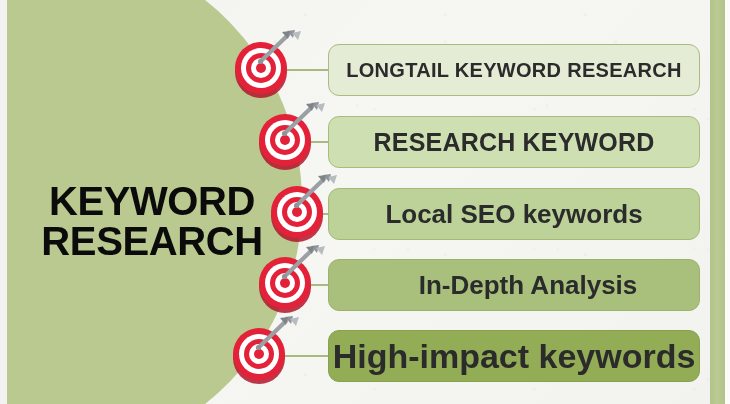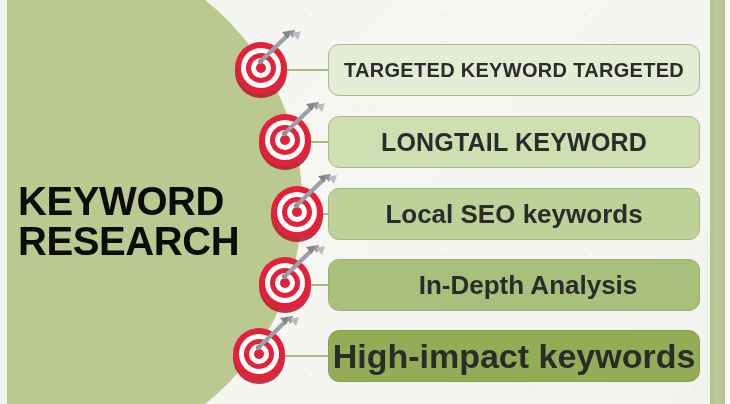--- a/index.html
+++ b/index.html
@@ -69,20 +69,21 @@
     left: 18px;
     top: 182px;
     width: 268px;
     color: #0b0b0b;
     font-weight: bold;
     font-size: 40px;
     line-height: 0.99;
     letter-spacing: -0.4px;
     text-transform: uppercase;
     white-space: pre-line;
+    text-align: center;
   }
 
   
   .connector {
     position: absolute;
     height: 2px;
     background: #a8b981;
   }
 
   
@@ -235,24 +236,24 @@
           <path d="M39 2 L47 1 L45 9 Z" fill="#8e9498"></path>
           <path d="M44 4 L53 2 L50 11 Z" fill="#b6bcc0"></path>
           <path d="M34 3 L42 2 L40 10 Z" fill="#7e8488"></path>
           <circle cx="12.5" cy="32.5" r="2.6" fill="#8e9498"></circle>
         </svg>
       </div>
     </div>
 
   <div id="boxes">
       <div class="label-box" style="top: 44px; background: rgb(228, 236, 214); border: 1.5px solid rgb(169, 187, 127);">
-        <span style="font-size: 20px; letter-spacing: 0.3px; color: rgb(43, 43, 43);">TARGETED KEYWORD TARGETED</span>
+        <span style="font-size: 20px; letter-spacing: 0.3px; color: rgb(43, 43, 43);">LONGTAIL KEYWORD RESEARCH</span>
       </div>
       <div class="label-box" style="top: 116px; background: rgb(206, 223, 178); border: 1.5px solid rgb(169, 187, 127);">
-        <span style="font-size: 25px; letter-spacing: 0.2px; color: rgb(43, 43, 43);">LONGTAIL KEYWORD</span>
+        <span style="font-size: 25px; letter-spacing: 0.2px; color: rgb(43, 43, 43);">RESEARCH KEYWORD</span>
       </div>
       <div class="label-box" style="top: 188px; background: rgb(188, 210, 153); border: 1.5px solid rgb(164, 185, 116);">
         <span style="font-size: 26px; letter-spacing: 0px; color: rgb(43, 43, 43);">Local SEO keywords</span>
       </div>
       <div class="label-box" style="top: 259px; background: rgb(168, 192, 124); border: 1.5px solid rgb(155, 178, 108); padding-left: 28px;">
         <span style="font-size: 26px; letter-spacing: 0px; color: rgb(43, 43, 43);">In-Depth Analysis</span>
       </div>
       <div class="label-box" style="top: 330px; background: rgb(146, 173, 86); border: 1.5px solid rgb(135, 162, 77);">
         <span style="font-size: 34px; letter-spacing: 0px; color: rgb(43, 43, 43);">High-impact keywords</span>
       </div>

